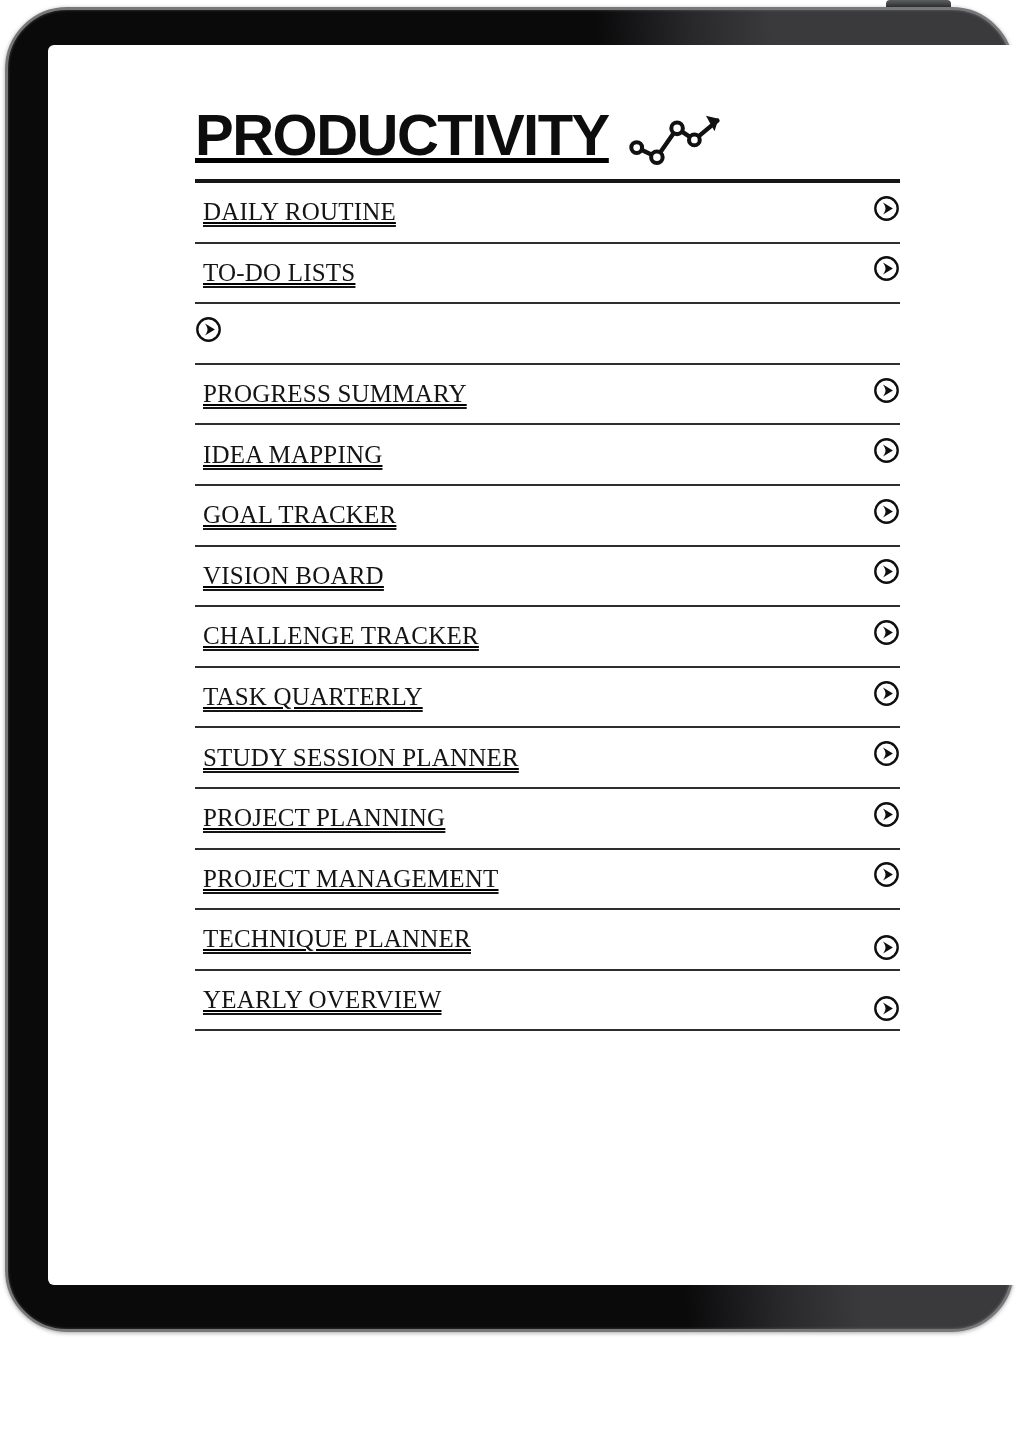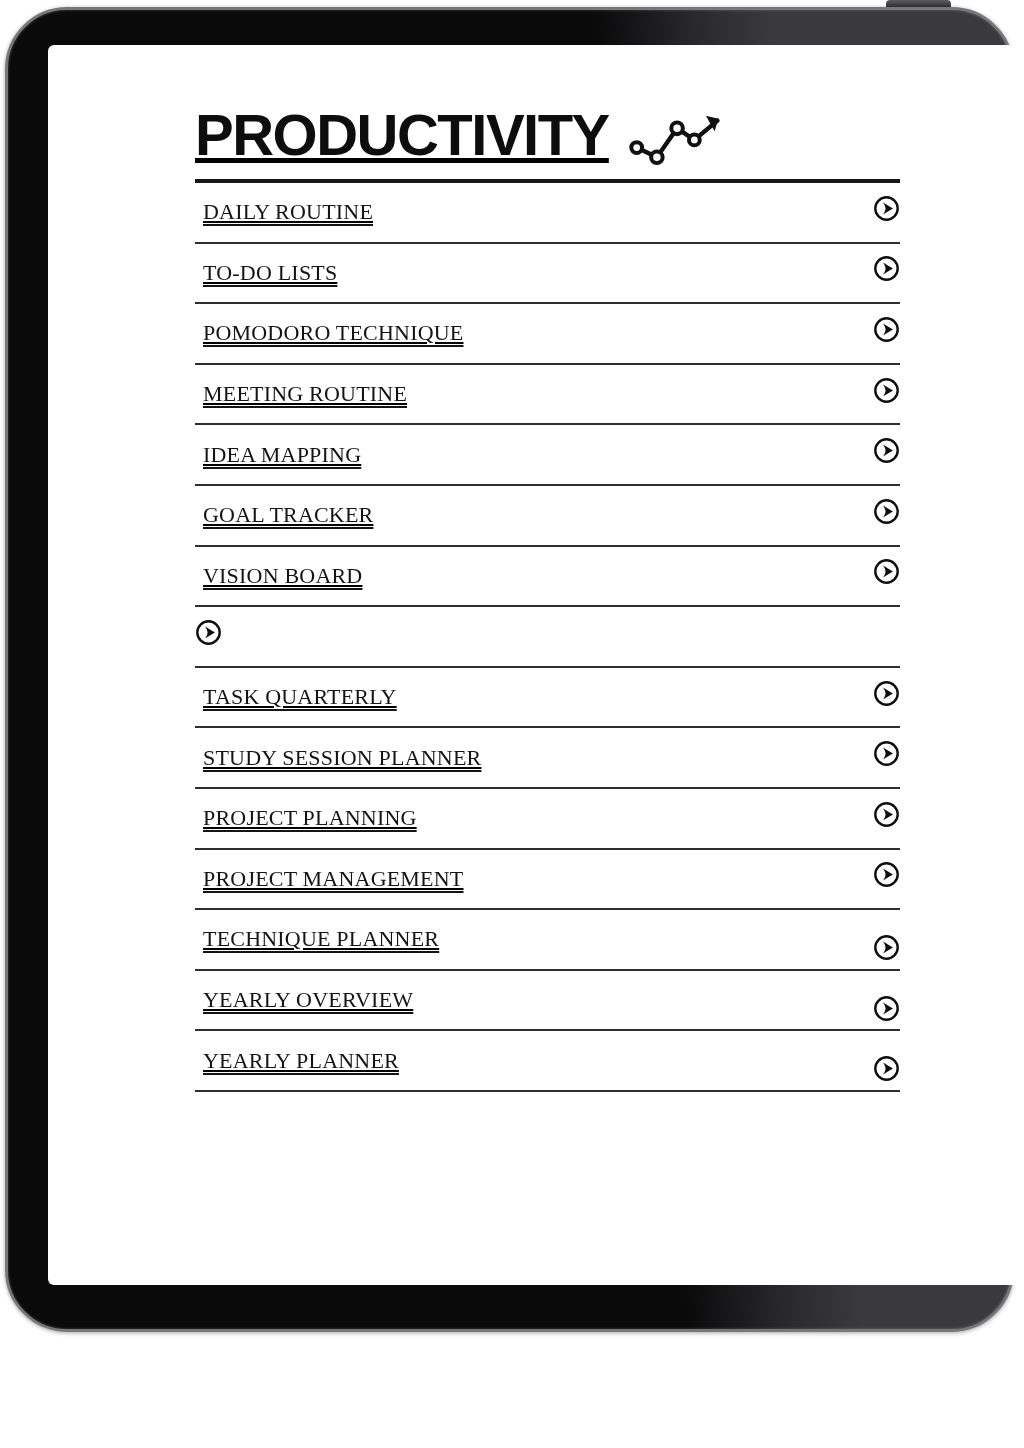--- a/index.html
+++ b/index.html
@@ -65,21 +65,21 @@
   }
   .row{
     height:60.6px;
     box-sizing:border-box;
     border-bottom:2px solid #2e2e2e;
     display:flex;align-items:center;justify-content:space-between;
     cursor:pointer;
   }
   .row-label{
     font-family:"Liberation Serif","DejaVu Serif",serif;
-    font-size:22px;
+    font-size:25px;
     color:#141414;
     letter-spacing:0.2px;
     text-decoration:underline;
     text-decoration-thickness:1.6px;
     text-underline-offset:5px;
     padding-left:8px;
     white-space:nowrap;
   }
   .row-icon{width:27px;height:27px;flex:0 0 auto;transform:translateY(-4px);}
   .row:nth-child(n+13) .row-icon{transform:translateY(8px);}
@@ -122,29 +122,28 @@
 
   <div class="row">
     <span class="row-label">TO-DO LISTS</span>
     <svg class="row-icon" viewBox="0 0 27 27" xmlns="http://www.w3.org/2000/svg">
       <circle cx="13.5" cy="13.5" r="11.2" fill="none" stroke="#0f0f0f" stroke-width="2.4"></circle>
       <path d="M10 7.4 C11.9 10.3 12.5 12 12.5 13.5 C12.5 15 11.9 16.7 10 19.6 L19.9 13.5 Z" fill="#0f0f0f"></path>
     </svg>
   </div>
 
   <div class="row">
-    <span class="row-label">POMODORO TECHNIQUE</span>
-    <svg class="row-icon" viewBox="0 0 27 27" xmlns="http://www.w3.org/2000/svg">
-      <circle cx="13.5" cy="13.5" r="11.2" fill="none" stroke="#0f0f0f" stroke-width="2.4"></circle>
-      <path d="M10 7.4 C11.9 10.3 12.5 12 12.5 13.5 C12.5 15 11.9 16.7 10 19.6 L19.9 13.5 Z" fill="#0f0f0f"></path>
-    </svg>
-  </div>
-
-  <div class="row">
-    <span class="row-label">MEETING ROUTINE</span>
+    <svg class="row-icon" viewBox="0 0 27 27" xmlns="http://www.w3.org/2000/svg">
+      <circle cx="13.5" cy="13.5" r="11.2" fill="none" stroke="#0f0f0f" stroke-width="2.4"></circle>
+      <path d="M10 7.4 C11.9 10.3 12.5 12 12.5 13.5 C12.5 15 11.9 16.7 10 19.6 L19.9 13.5 Z" fill="#0f0f0f"></path>
+    </svg>
+  </div>
+
+  <div class="row">
+    <span class="row-label">PROGRESS SUMMARY</span>
     <svg class="row-icon" viewBox="0 0 27 27" xmlns="http://www.w3.org/2000/svg">
       <circle cx="13.5" cy="13.5" r="11.2" fill="none" stroke="#0f0f0f" stroke-width="2.4"></circle>
       <path d="M10 7.4 C11.9 10.3 12.5 12 12.5 13.5 C12.5 15 11.9 16.7 10 19.6 L19.9 13.5 Z" fill="#0f0f0f"></path>
     </svg>
   </div>
 
   <div class="row">
     <span class="row-label">IDEA MAPPING</span>
     <svg class="row-icon" viewBox="0 0 27 27" xmlns="http://www.w3.org/2000/svg">
       <circle cx="13.5" cy="13.5" r="11.2" fill="none" stroke="#0f0f0f" stroke-width="2.4"></circle>
@@ -163,20 +162,21 @@
   <div class="row">
     <span class="row-label">VISION BOARD</span>
     <svg class="row-icon" viewBox="0 0 27 27" xmlns="http://www.w3.org/2000/svg">
       <circle cx="13.5" cy="13.5" r="11.2" fill="none" stroke="#0f0f0f" stroke-width="2.4"></circle>
       <path d="M10 7.4 C11.9 10.3 12.5 12 12.5 13.5 C12.5 15 11.9 16.7 10 19.6 L19.9 13.5 Z" fill="#0f0f0f"></path>
     </svg>
   </div>
 
 
   <div class="row">
+    <span class="row-label">CHALLENGE TRACKER</span>
     <svg class="row-icon" viewBox="0 0 27 27" xmlns="http://www.w3.org/2000/svg">
       <circle cx="13.5" cy="13.5" r="11.2" fill="none" stroke="#0f0f0f" stroke-width="2.4"></circle>
       <path d="M10 7.4 C11.9 10.3 12.5 12 12.5 13.5 C12.5 15 11.9 16.7 10 19.6 L19.9 13.5 Z" fill="#0f0f0f"></path>
     </svg>
   </div>
 
   <div class="row">
     <span class="row-label">TASK QUARTERLY</span>
     <svg class="row-icon" viewBox="0 0 27 27" xmlns="http://www.w3.org/2000/svg">
       <circle cx="13.5" cy="13.5" r="11.2" fill="none" stroke="#0f0f0f" stroke-width="2.4"></circle>
@@ -219,25 +219,18 @@
   </div>
 
   <div class="row">
     <span class="row-label">YEARLY OVERVIEW</span>
     <svg class="row-icon" viewBox="0 0 27 27" xmlns="http://www.w3.org/2000/svg">
       <circle cx="13.5" cy="13.5" r="11.2" fill="none" stroke="#0f0f0f" stroke-width="2.4"></circle>
       <path d="M10 7.4 C11.9 10.3 12.5 12 12.5 13.5 C12.5 15 11.9 16.7 10 19.6 L19.9 13.5 Z" fill="#0f0f0f"></path>
     </svg>
   </div>
 
-  <div class="row">
-    <span class="row-label">YEARLY PLANNER</span>
-    <svg class="row-icon" viewBox="0 0 27 27" xmlns="http://www.w3.org/2000/svg">
-      <circle cx="13.5" cy="13.5" r="11.2" fill="none" stroke="#0f0f0f" stroke-width="2.4"></circle>
-      <path d="M10 7.4 C11.9 10.3 12.5 12 12.5 13.5 C12.5 15 11.9 16.7 10 19.6 L19.9 13.5 Z" fill="#0f0f0f"></path>
-    </svg>
-  </div>
 </div>
 
       </div>
     </div>
   </div>
 </div>
 
 </body></html>

